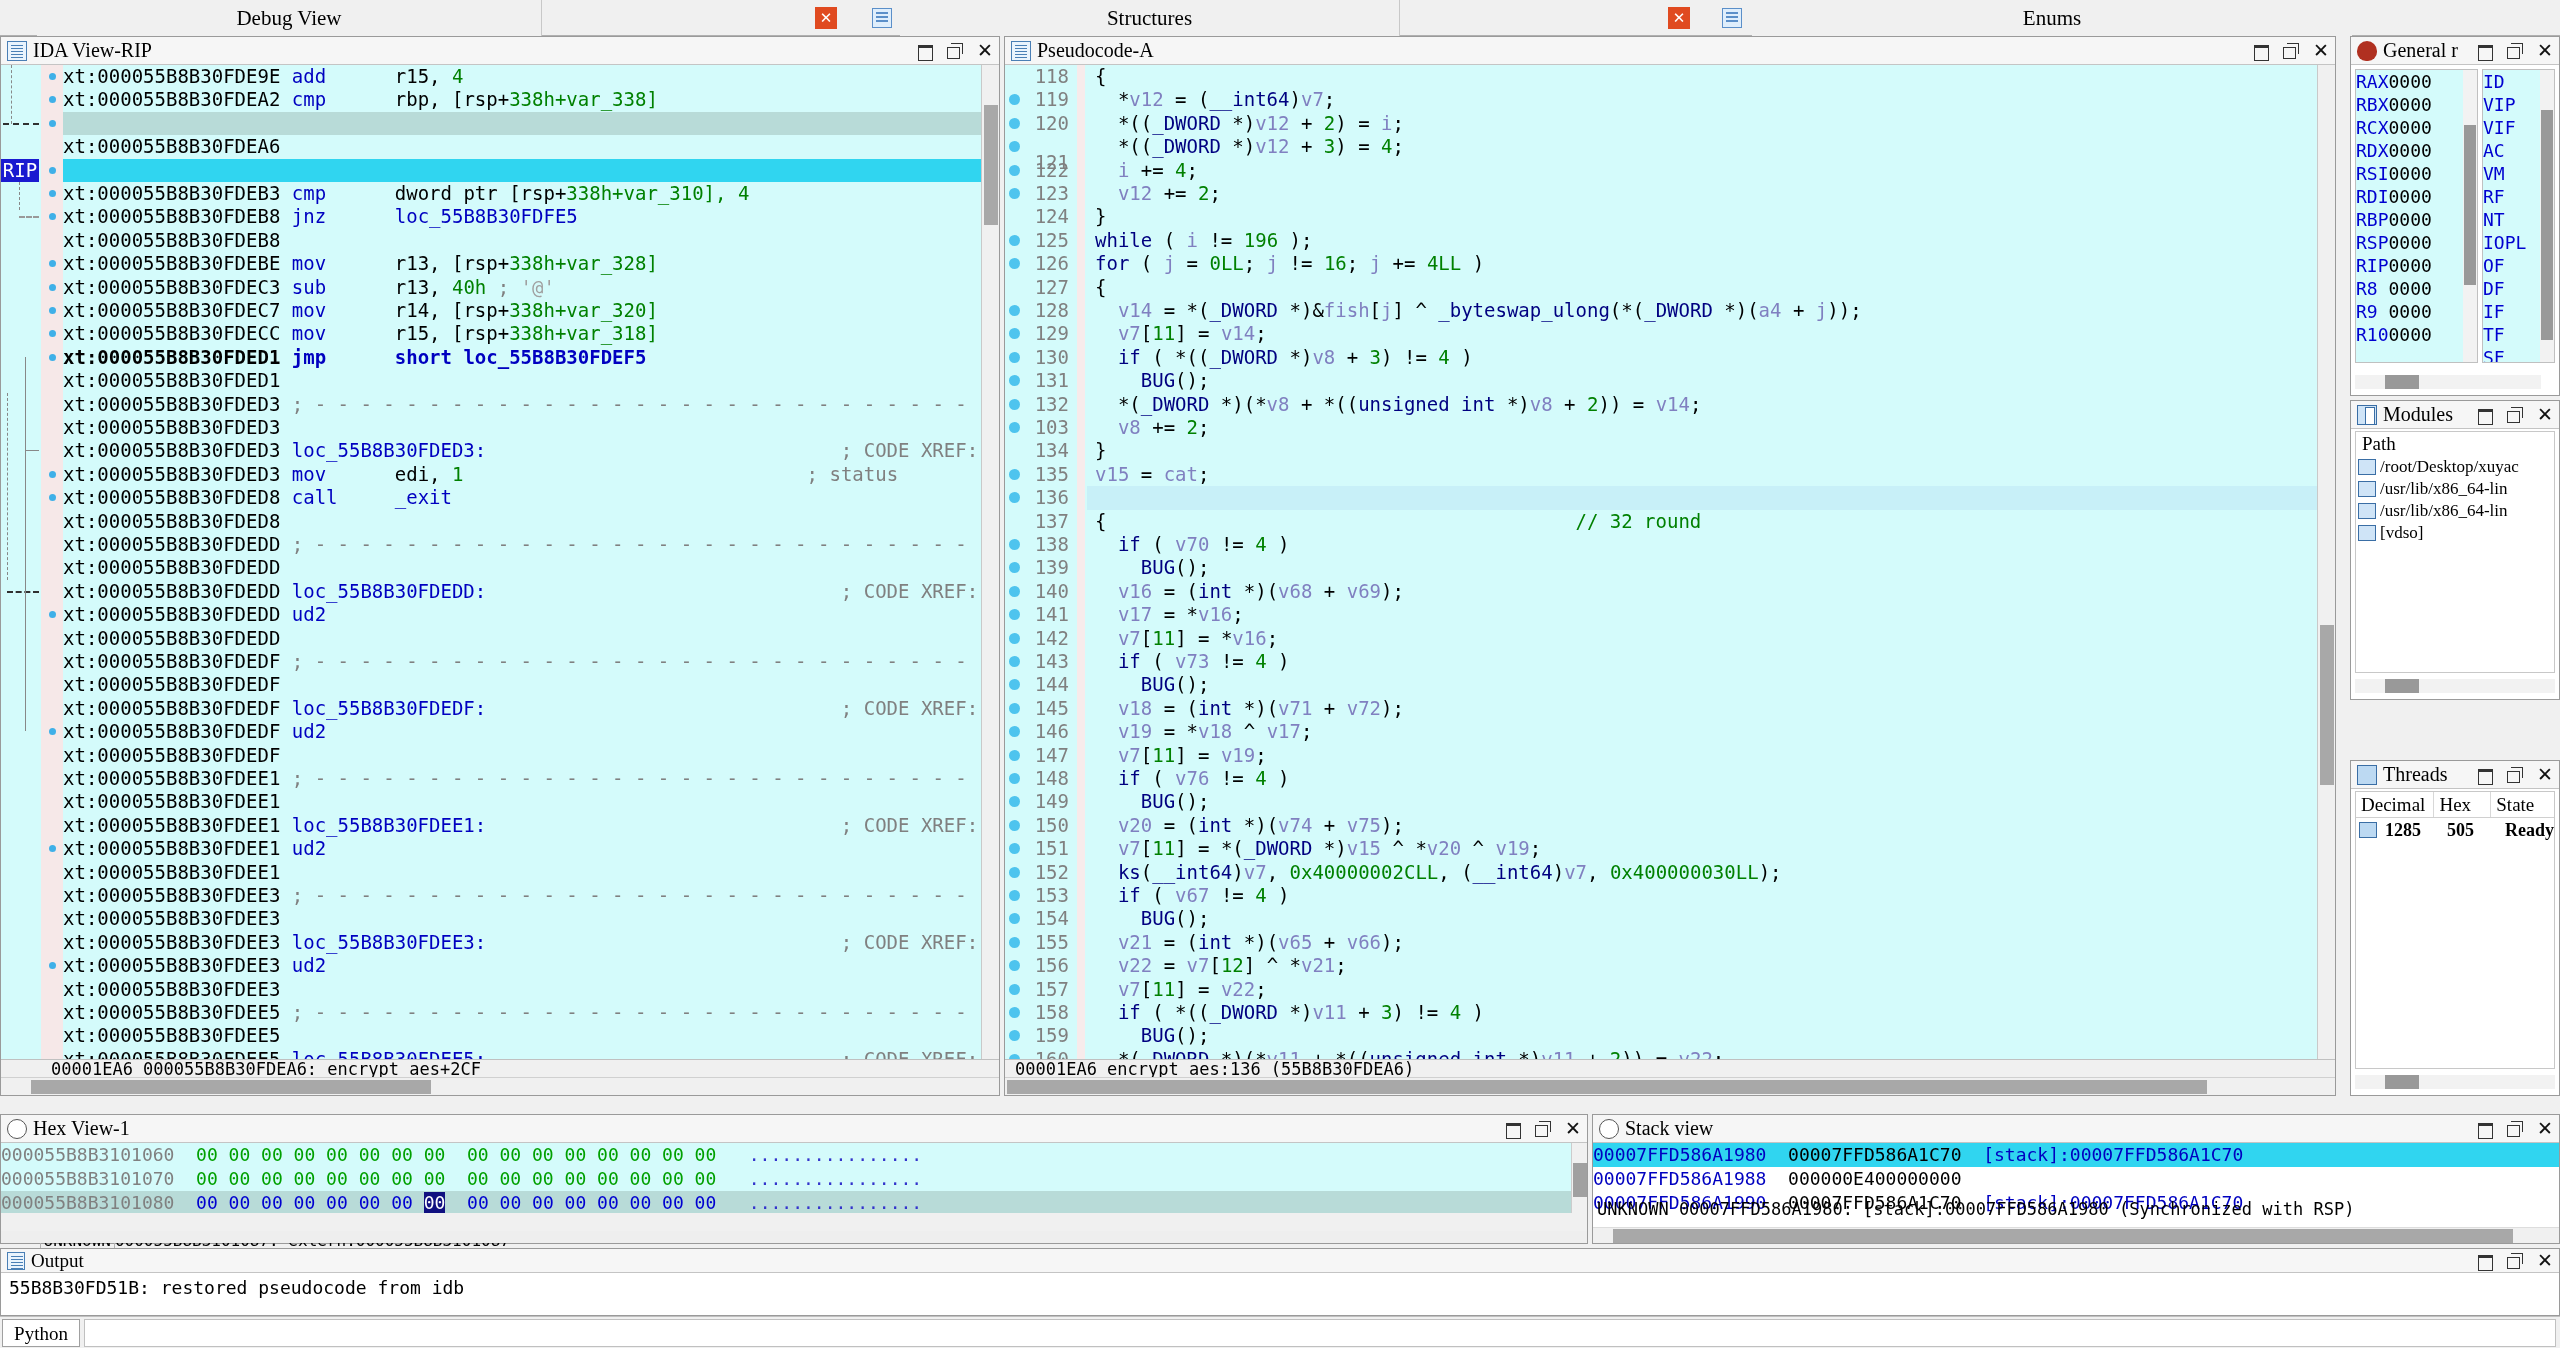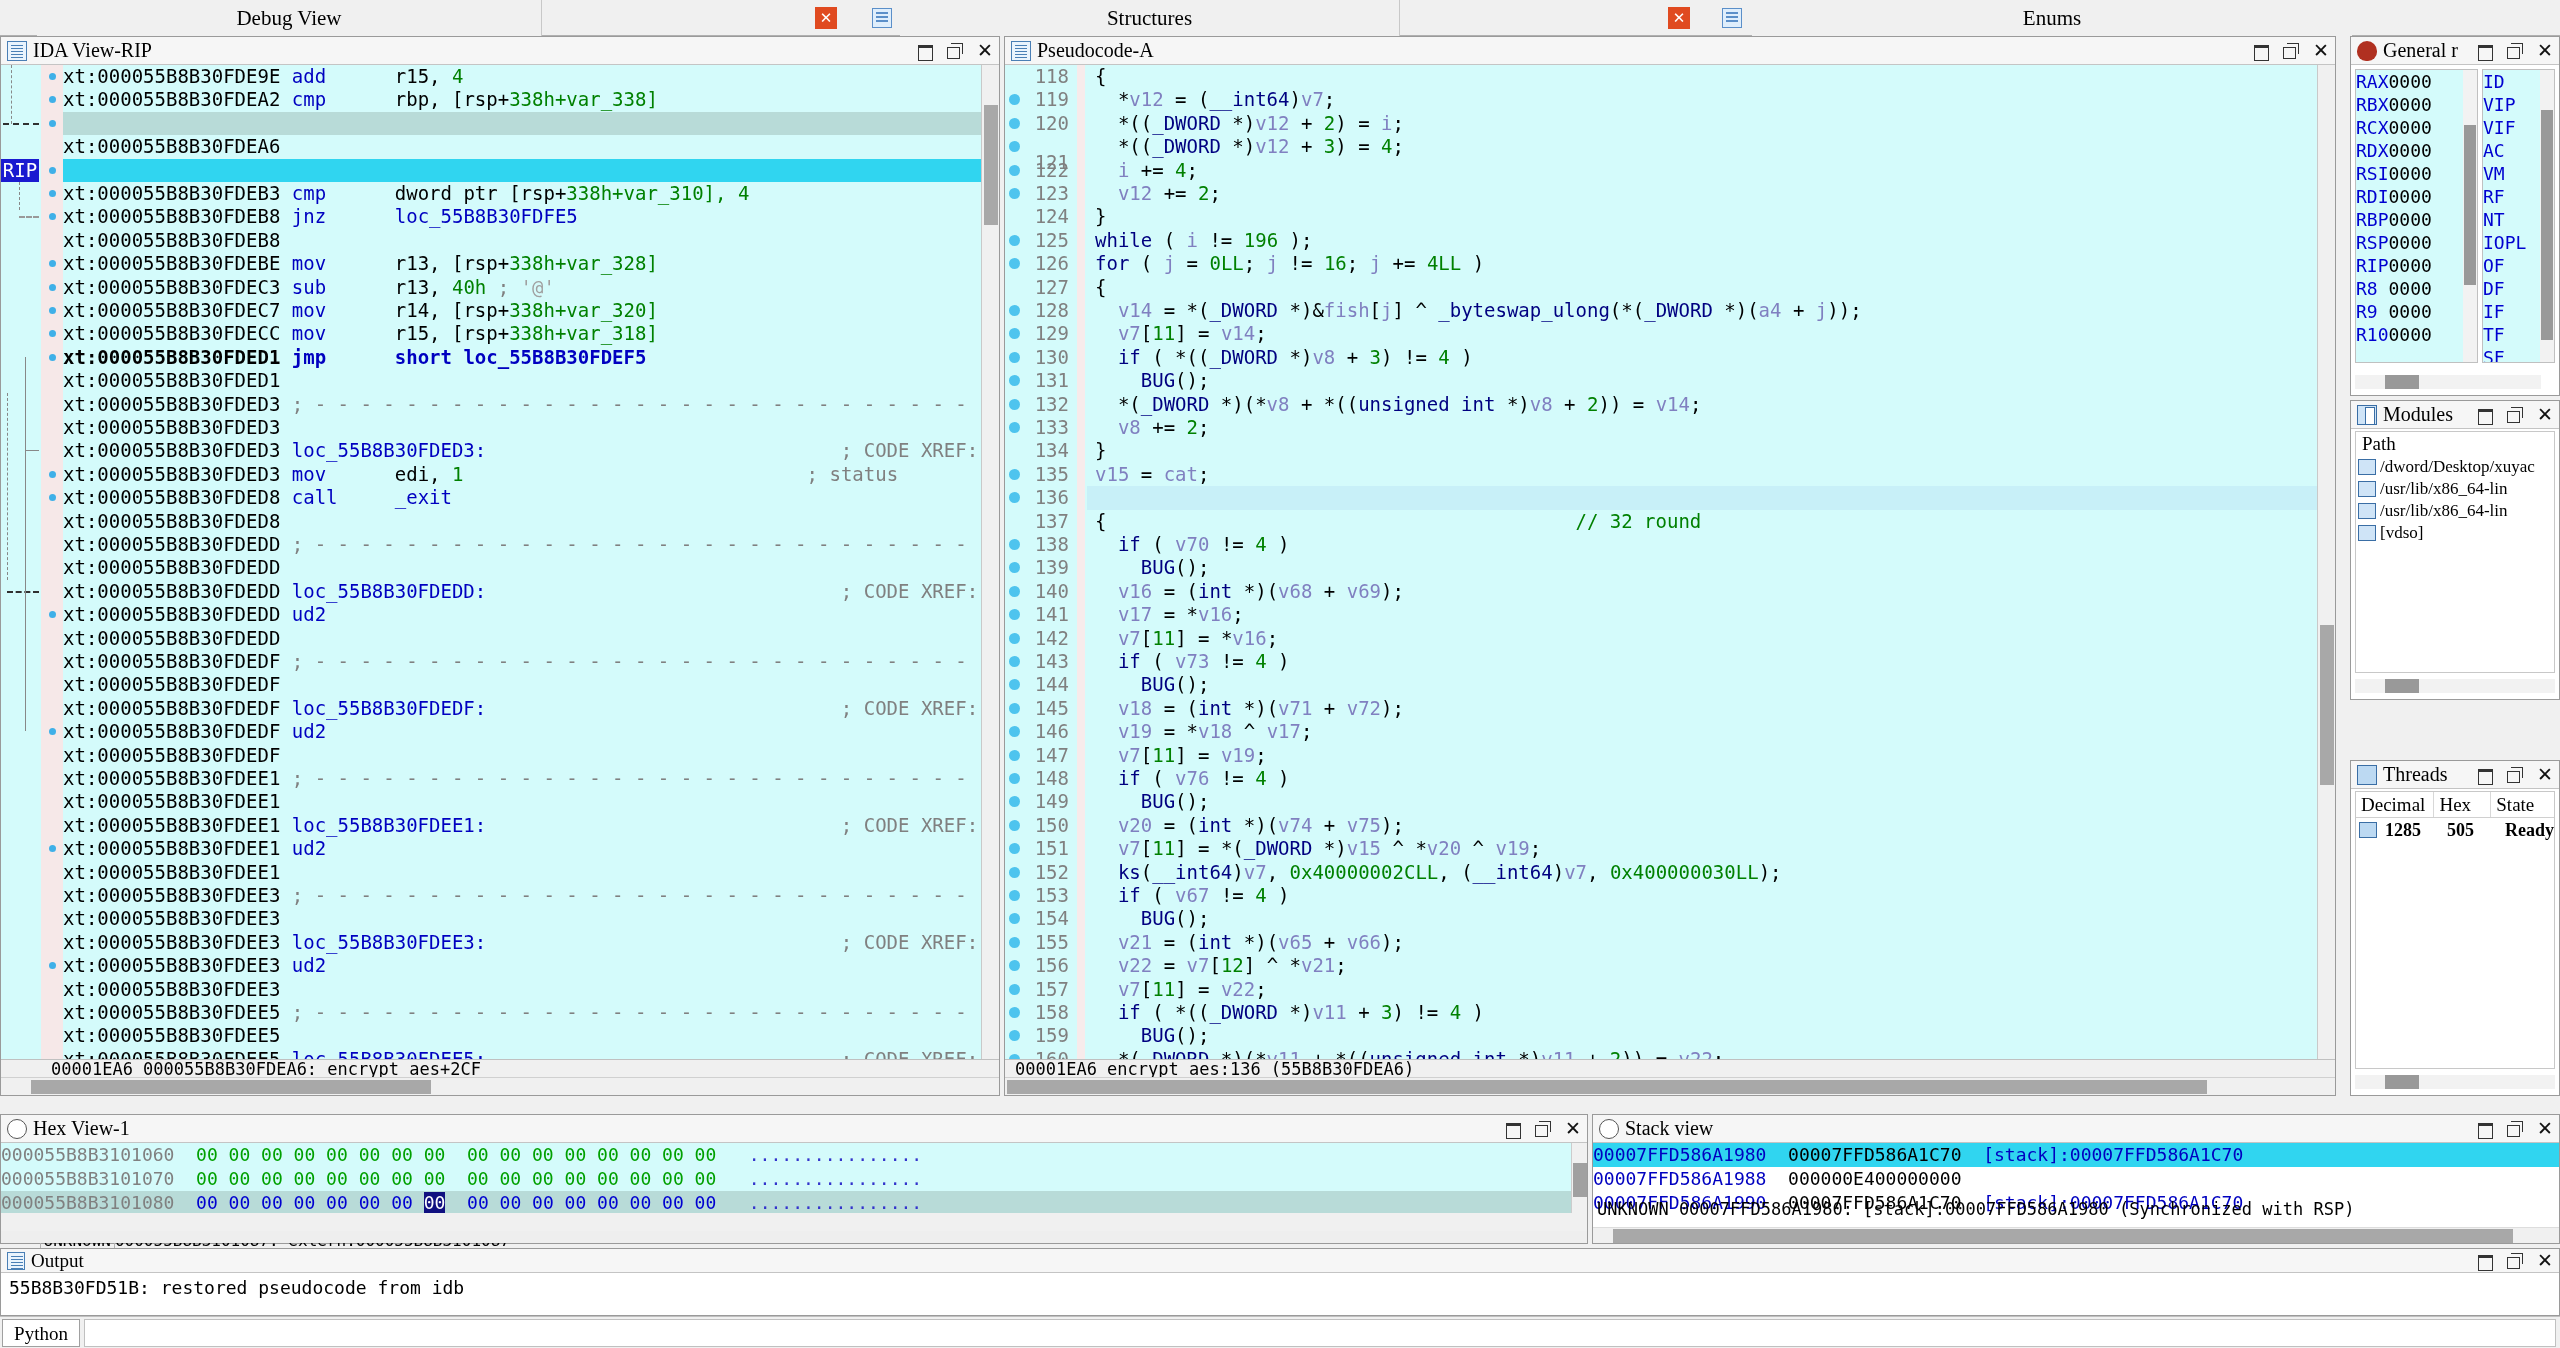--- a/index.html
+++ b/index.html
@@ -375,21 +375,21 @@
           <div class="ps-num" style="top: 117px; line-height: 23.4px;">123</div>
           <div class="ps-num" style="top: 140.4px; line-height: 23.4px;">124</div>
           <div class="ps-num" style="top: 163.8px; line-height: 23.4px;">125</div>
           <div class="ps-num" style="top: 187.2px; line-height: 23.4px;">126</div>
           <div class="ps-num" style="top: 210.6px; line-height: 23.4px;">127</div>
           <div class="ps-num" style="top: 234px; line-height: 23.4px;">128</div>
           <div class="ps-num" style="top: 257.4px; line-height: 23.4px;">129</div>
           <div class="ps-num" style="top: 280.8px; line-height: 23.4px;">130</div>
           <div class="ps-num" style="top: 304.2px; line-height: 23.4px;">131</div>
           <div class="ps-num" style="top: 327.6px; line-height: 23.4px;">132</div>
-          <div class="ps-num" style="top: 351px; line-height: 23.4px;">133</div>
+          <div class="ps-num" style="top: 351px; line-height: 23.4px;">103</div>
           <div class="ps-num" style="top: 374.4px; line-height: 23.4px;">134</div>
           <div class="ps-num" style="top: 397.8px; line-height: 23.4px;">135</div>
           <div class="ps-num" style="top: 421.2px; line-height: 23.4px;">136</div>
           <div class="ps-num" style="top: 444.6px; line-height: 23.4px;">137</div>
           <div class="ps-num" style="top: 468px; line-height: 23.4px;">138</div>
           <div class="ps-num" style="top: 491.4px; line-height: 23.4px;">139</div>
           <div class="ps-num" style="top: 514.8px; line-height: 23.4px;">140</div>
           <div class="ps-num" style="top: 538.2px; line-height: 23.4px;">141</div>
           <div class="ps-num" style="top: 561.6px; line-height: 23.4px;">142</div>
           <div class="ps-num" style="top: 585px; line-height: 23.4px;">143</div>
@@ -529,21 +529,21 @@
     <span class="wbtns">
       <span class="wb wb-min"></span>
       <span class="wb wb-max"></span>
       <span class="wb wb-cls">✕</span>
     </span>
   </div>
   <div class="pbody">
     <div id="mod-list">
       <div class="mod-hdr">Path</div>
       <div id="mod-rows">
-          <div class="mod-row"><span class="mico"></span><span>/dword/Desktop/xuyac</span></div>
+          <div class="mod-row"><span class="mico"></span><span>/root/Desktop/xuyac</span></div>
           <div class="mod-row"><span class="mico"></span><span>/usr/lib/x86_64-lin</span></div>
           <div class="mod-row"><span class="mico"></span><span>/usr/lib/x86_64-lin</span></div>
           <div class="mod-row"><span class="mico"></span><span>[vdso]</span></div>
         </div>
     </div>
     <div class="hsb-sm" style="left:4px;right:4px;bottom:6px;">
       <div class="hsb-sm-th"></div>
     </div>
   </div>
 </div>

